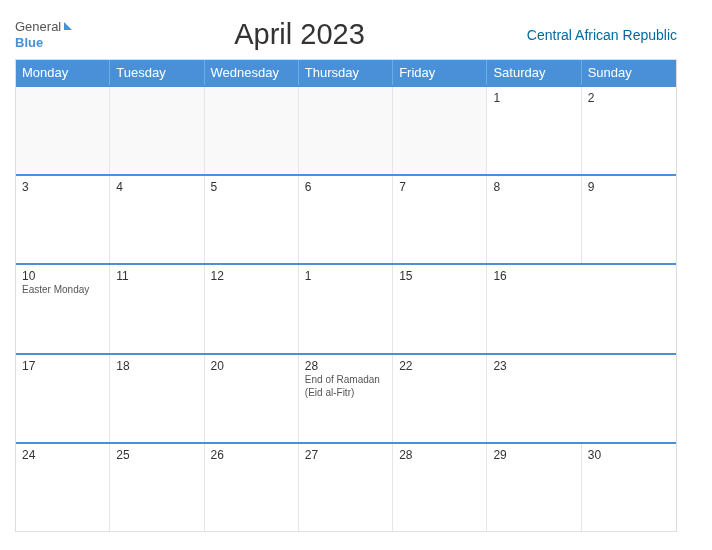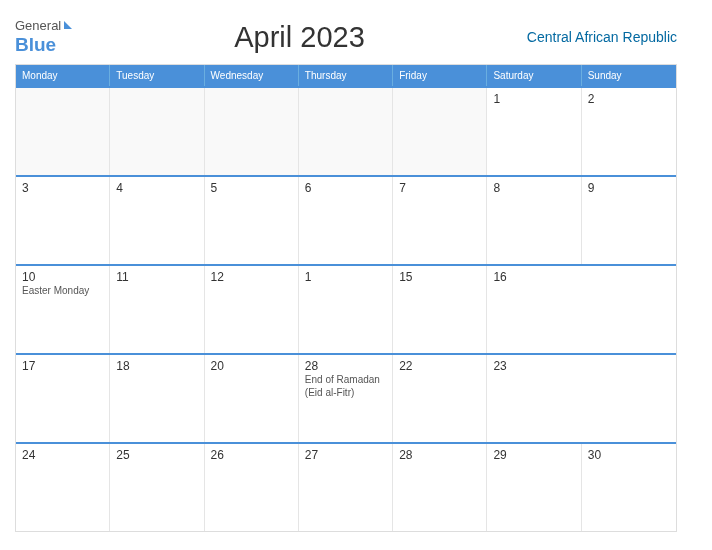--- a/index.html
+++ b/index.html
@@ -28,21 +28,21 @@
       flex-direction: column;
       font-size: 11px;
       line-height: 1.2;
     }
     .logo-general {
       color: #555;
       font-size: 13px;
     }
     .logo-blue {
       color: #4a90d9;
-      font-size: 19px;
+      font-size: 13px;
       font-weight: bold;
     }
     .logo-top {
       display: flex;
       align-items: center;
     }
     .logo-triangle {
       width: 0;
       height: 0;
       border-left: 8px solid #4a90d9;
@@ -68,21 +68,21 @@
       flex-direction: column;
       border: 1px solid #ddd;
     }
     .cal-header {
       display: grid;
       grid-template-columns: repeat(7, 1fr);
       background: #4a90d9;
     }
     .cal-header-cell {
       color: #fff;
-      font-size: 10px;
+      font-size: 13px;
       padding: 5px 6px;
       font-weight: normal;
       border-right: 1px solid #6aaee0;
     }
     .cal-header-cell:last-child {
       border-right: none;
     }
     .cal-body {
       flex: 1;
       display: flex;

